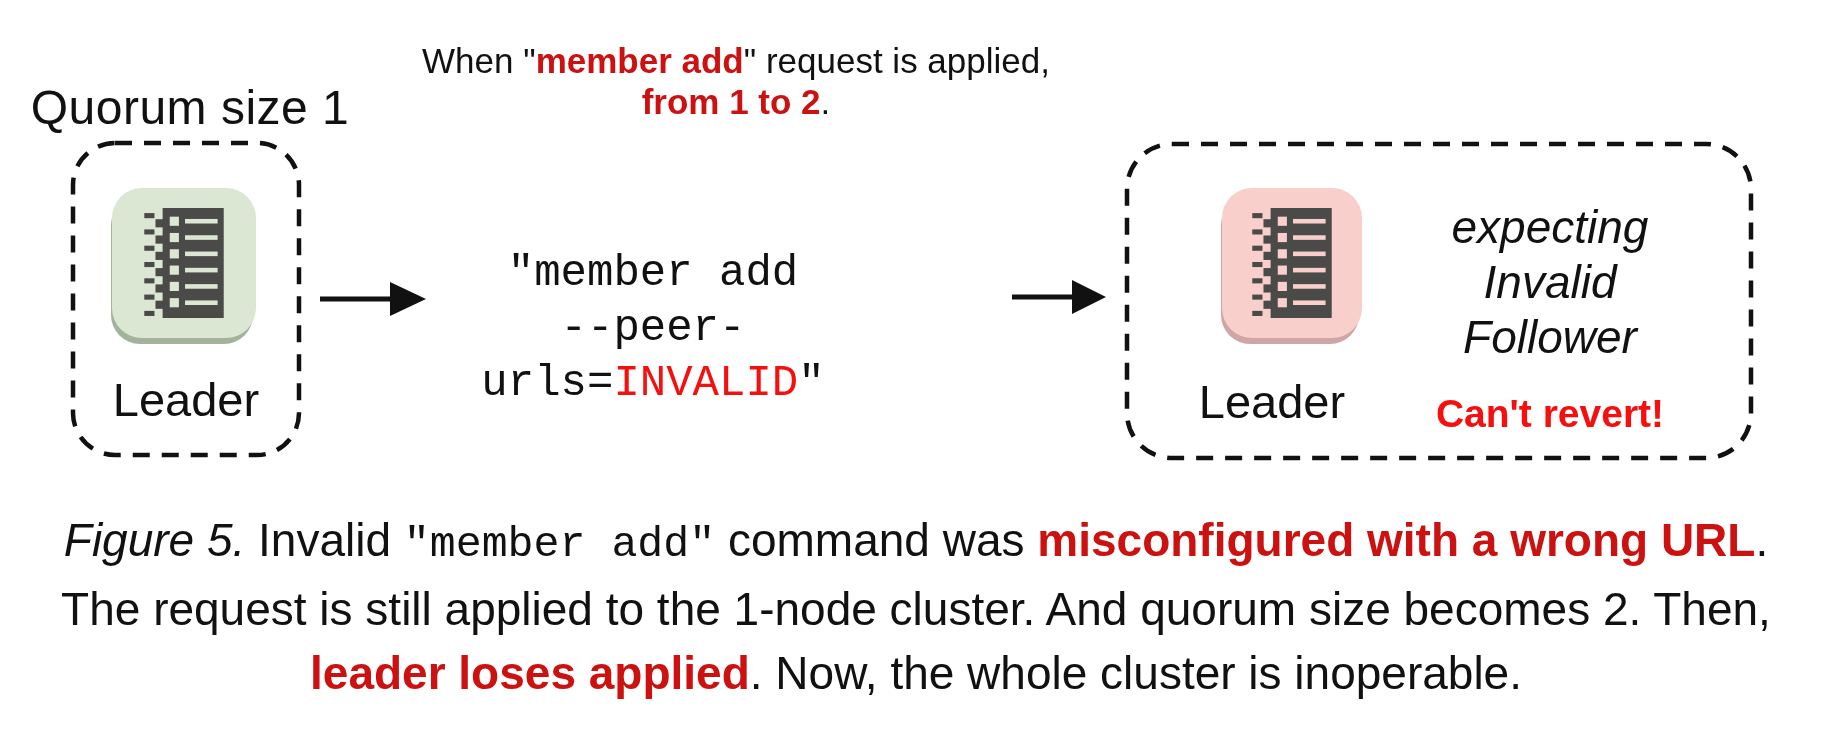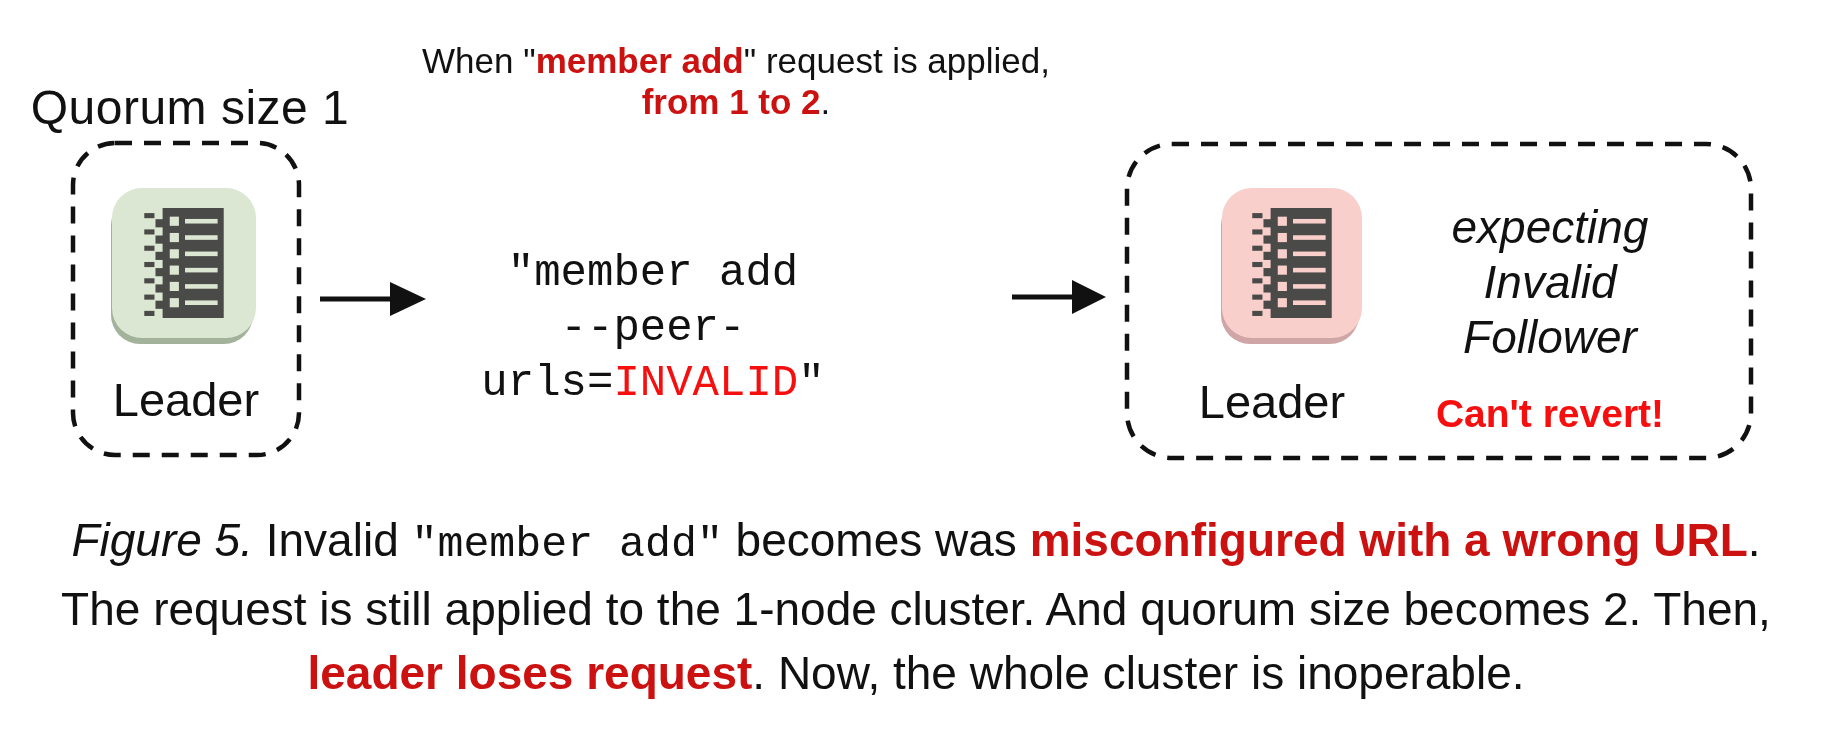--- a/index.html
+++ b/index.html
@@ -148,18 +148,18 @@
 
   <div class="abs ctr expecting" style="left:1395px; top:200px; width:310px;">
     <div>expecting</div>
     <div>Invalid</div>
     <div>Follower</div>
   </div>
 
   <div class="abs ctr cant-revert" style="left:1395px; top:392px; width:310px;">Can't revert!</div>
 
   <div class="abs ctr caption" style="left:0; top:508px; width:1832px;">
-    <div><span class="fig-it">Figure 5.</span><span> Invalid </span><span class="mono">"member add"</span><span> becomes was </span><span class="red-b">misconfigured with a wrong URL</span><span>.</span></div>
+    <div><span class="fig-it">Figure 5.</span><span> Invalid </span><span class="mono">"member add"</span><span> command was </span><span class="red-b">misconfigured with a wrong URL</span><span>.</span></div>
     <div>The request is still applied to the 1-node cluster. And quorum size becomes 2. Then,</div>
-    <div><span class="red-b">leader loses request</span><span>. Now, the whole cluster is inoperable.</span></div>
+    <div><span class="red-b">leader loses applied</span><span>. Now, the whole cluster is inoperable.</span></div>
   </div>
 
 </div>
 
 </body></html>

